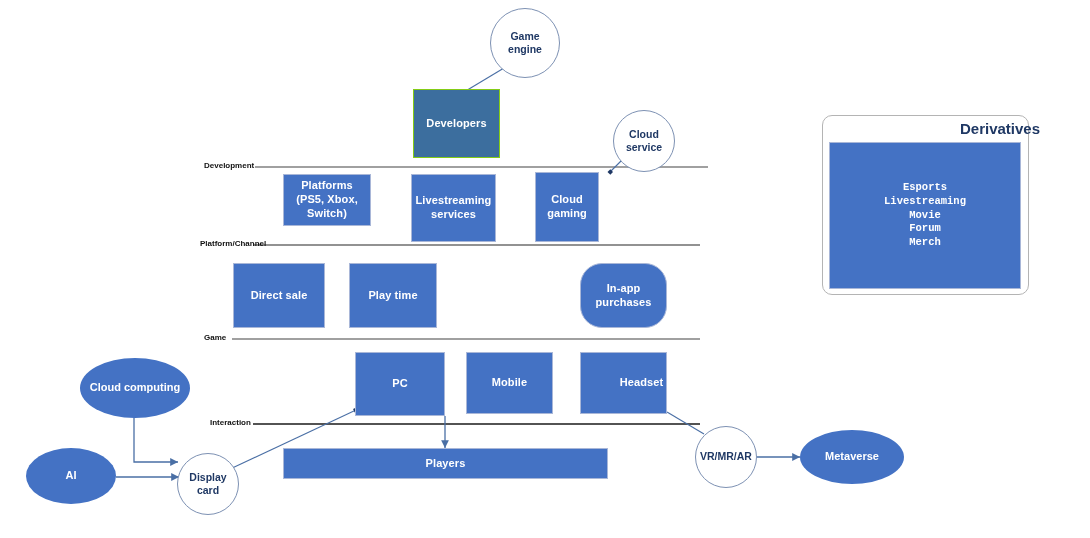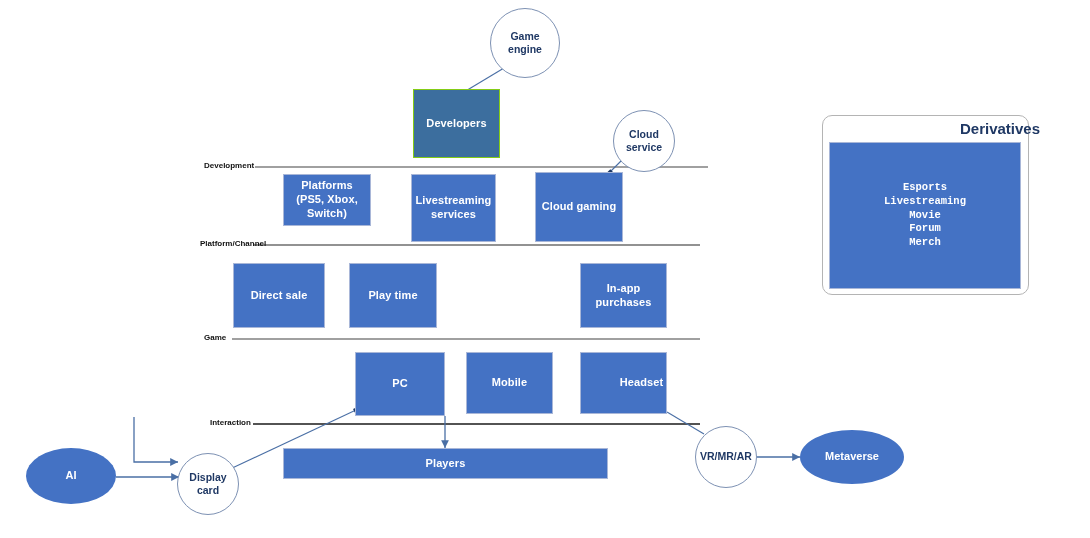--- a/index.html
+++ b/index.html
@@ -168,42 +168,43 @@
 engine</div>
 
   <div class="node circle-node multiline" style="left:613px; top:110px; width:62px; height:62px;">Cloud
 service</div>
 
   <div class="node circle-node multiline" style="left:177px; top:453px; width:62px; height:62px;">Display
 card</div>
 
   <div class="node circle-node" style="left:695px; top:426px; width:62px; height:62px;">VR/MR/AR</div>
 
+  <div class="node ellipse-node" style="left:80px; top:358px; width:110px; height:60px;">Cloud computing</div>
 
   <div class="node ellipse-node" style="left:26px; top:448px; width:90px; height:56px;">AI</div>
 
   <div class="node ellipse-node" style="left:800px; top:430px; width:104px; height:54px;">Metaverse</div>
 
   <div class="node rect-node muted" style="left:413px; top:89px; width:87px; height:69px;">Developers</div>
 
   <div class="node rect-node bright multiline" style="left:283px; top:174px; width:88px; height:52px;">Platforms
 (PS5, Xbox,
 Switch)</div>
 
   <div class="node rect-node bright multiline" style="left:411px; top:174px; width:85px; height:68px;">Livestreaming
 services</div>
 
-  <div class="node rect-node bright" style="left:535px; top:172px; width:88px; height:70px;">Cloud gaming</div>
+  <div class="node rect-node bright" style="left:535px; top:172px; width:64px; height:70px;">Cloud gaming</div>
 
   <div class="node rect-node bright" style="left:233px; top:263px; width:92px; height:65px;">Direct sale</div>
 
   <div class="node rect-node bright" style="left:349px; top:263px; width:88px; height:65px;">Play time</div>
 
 
-  <div class="node rect-node bright" style="left:580px; top:263px; width:87px; height:65px;">In-app purchases</div>
+  <div class="node rect-node bright" style="left:580px; top:263px; width:87px; height:65px;border-radius:22px;">In-app purchases</div>
 
 
   <div class="node rect-node bright" style="left:355px; top:352px; width:90px; height:64px;text-align:center;">PC</div>
 
   <div class="node rect-node bright" style="left:466px; top:352px; width:87px; height:62px;">Mobile</div>
 
   <div class="node rect-node bright" style="left:580px; top:352px; width:87px; height:62px;padding-left:36px;">Headset</div>
 
   <div class="node rect-node bright" style="left:283px; top:448px; width:325px; height:31px;">Players</div>
 

